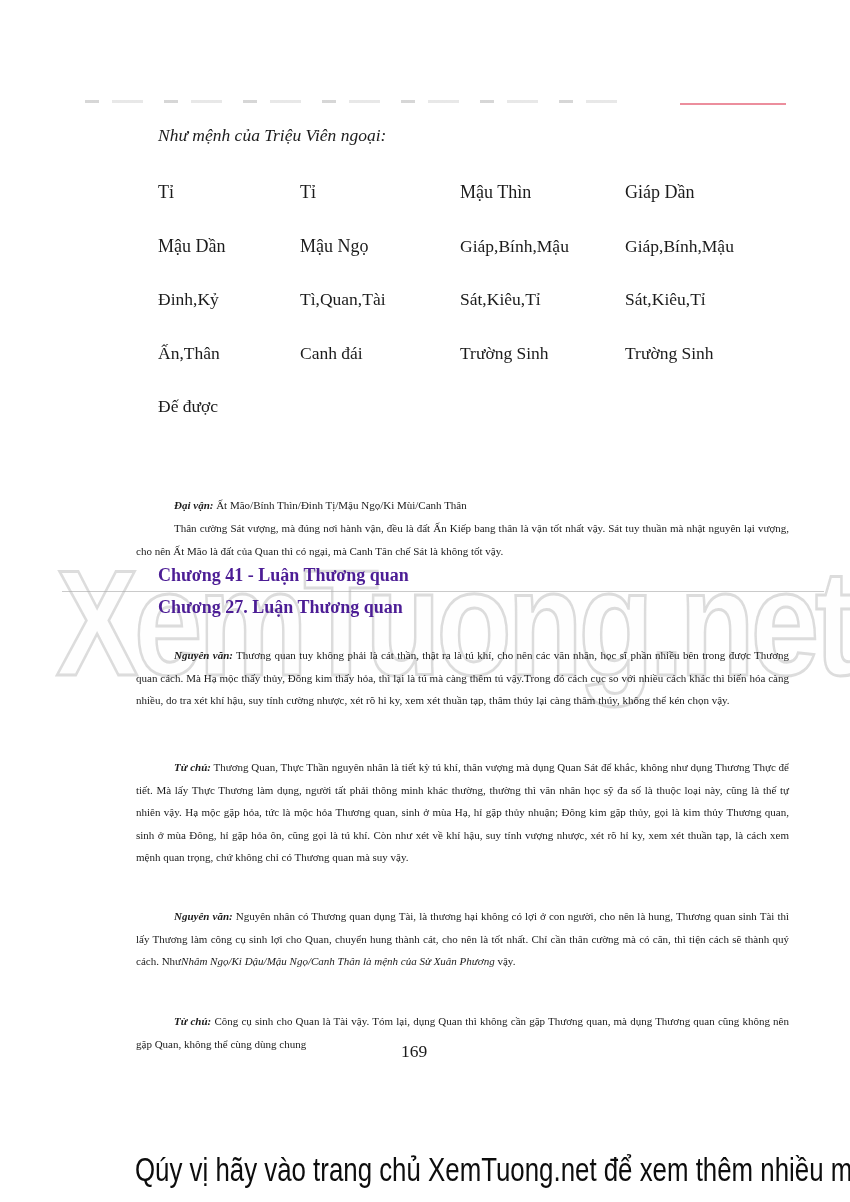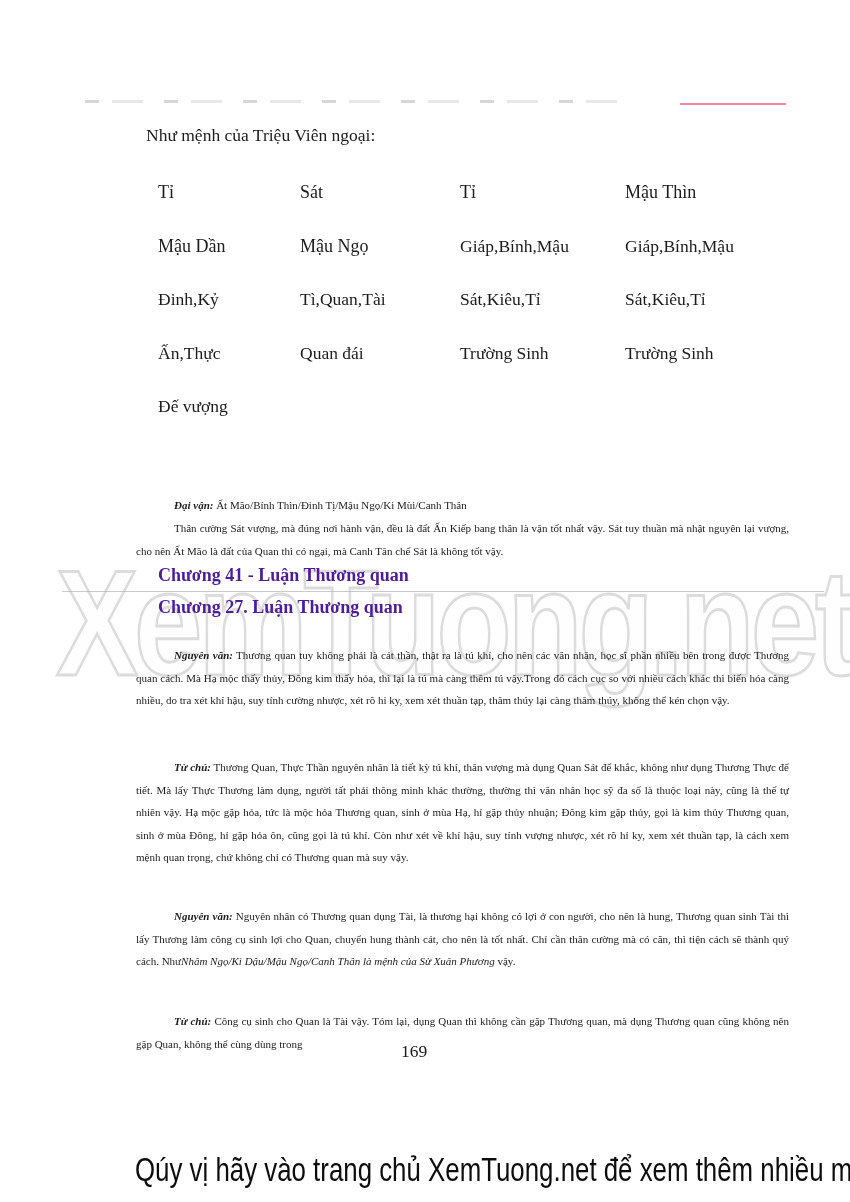--- a/index.html
+++ b/index.html
@@ -31,22 +31,22 @@
     letter-spacing:-5px;white-space:nowrap;
     color:rgba(252,252,252,.25);
     -webkit-text-stroke:3px rgba(186,186,186,.62);
     transform:scaleX(.82);transform-origin:left top;
     opacity:.8;pointer-events:none;
   }
   .content{position:relative;z-index:2;}
   
   .abs{position:absolute;}
   .intro{
-    left:108px;top:106px;width:652px;
-    font-size:17.5px;line-height:23px;text-indent:38px;
+    left:120px;top:106px;width:652px;
+    font-style:italic;font-size:17.5px;line-height:23px;text-indent:38px;
   }
   .bz-table{
     left:158px;top:182px;width:580px;
     display:grid;grid-template-columns:142px 160px 165px 113px;
     grid-auto-rows:53.5px;
     font-size:17.5px;
   }
   .bz-table .hdr,.bz-table .pillar{font-weight:normal;font-size:18px;}
   .para{
     left:120px;width:653px;margin:16px;
@@ -86,56 +86,56 @@
   <div class="artifact-redline"></div>
 
   <div class="watermark">XemTuong.net</div>
 
   <div class="content">
 
     <p class="abs intro">Như mệnh của Triệu Viên ngoại:</p>
 
     <div class="abs bz-table">
       <div class="hdr">Tỉ</div>
-      <div class="hdr">Sát</div>
       <div class="hdr">Tỉ</div>
 
       <div class="pillar">Mậu Thìn</div>
+      <div class="pillar">Giáp Dần</div>
       <div class="pillar">Mậu Dần</div>
       <div class="pillar">Mậu Ngọ</div>
 
       <div class="cell">Giáp,Bính,Mậu</div>
       <div class="cell">Giáp,Bính,Mậu</div>
       <div class="cell">Đinh,Kỷ</div>
 
       <div class="cell">Tì,Quan,Tài</div>
       <div class="cell">Sát,Kiêu,Tỉ</div>
       <div class="cell">Sát,Kiêu,Tỉ</div>
-      <div class="cell">Ấn,Thực</div>
+      <div class="cell">Ấn,Thân</div>
 
-      <div class="cell">Quan đái</div>
+      <div class="cell">Canh đái</div>
       <div class="cell">Trường Sinh</div>
       <div class="cell">Trường Sinh</div>
-      <div class="cell">Đế vượng</div>
+      <div class="cell">Đế được</div>
     </div>
 
     <p class="abs para" style="top:478px;"><span class="lead">Đại vận:</span><span> Ất Mão/Bính Thìn/Đinh Tị/Mậu Ngọ/Ki Mùi/Canh Thân</span></p>
 
     <p class="abs para" style="top:501px;">Thân cường Sát vượng, mà đúng nơi hành vận, đều là đất Ấn Kiếp bang thân là vận tốt nhất vậy. Sát tuy thuần mà nhật nguyên lại vượng, cho nên Ất Mão là đất của Quan thì có ngại, mà Canh Tân chế Sát là không tốt vậy.</p>
 
     <h3 class="abs heading" style="top:565px;">Chương 41 - Luận Thương quan</h3>
     <div class="abs hrline"></div>
     <h3 class="abs heading" style="top:597px;">Chương 27. Luận Thương quan</h3>
 
     <p class="abs para" style="top:628px;"><span class="lead">Nguyên văn:</span><span> Thương quan tuy không phải là cát thần, thật ra là tú khí, cho nên các văn nhân, học sĩ phần nhiều bên trong được Thương quan cách. Mà Hạ mộc thấy thủy, Đông kim thấy hỏa, thì lại là tú mà càng thêm tú vậy.Trong đó cách cục so với nhiều cách khác thì biến hóa càng nhiều, do tra xét khí hậu, suy tính cường nhược, xét rõ hi ky, xem xét thuần tạp, thâm thúy lại càng thâm thúy, không thể kén chọn vậy.</span></p>
 
     <p class="abs para" style="top:740px;"><span class="lead">Từ chú:</span><span> Thương Quan, Thực Thần nguyên nhân là tiết kỳ tú khí, thân vượng mà dụng Quan Sát để khắc, không như dụng Thương Thực để tiết. Mà lấy Thực Thương làm dụng, người tất phải thông minh khác thường, thường thì văn nhân học sỹ đa số là thuộc loại này, cũng là thế tự nhiên vậy. Hạ mộc gặp hỏa, tức là mộc hỏa Thương quan, sinh ở mùa Hạ, hỉ gặp thủy nhuận; Đông kim gặp thủy, gọi là kim thủy Thương quan, sinh ở mùa Đông, hỉ gặp hỏa ôn, cũng gọi là tú khí. Còn như xét về khí hậu, suy tính vượng nhược, xét rõ hỉ ky, xem xét thuần tạp, là cách xem mệnh quan trọng, chứ không chỉ có Thương quan mà suy vậy.</span></p>
 
     <p class="abs para" style="top:889px;"><span class="lead">Nguyên văn:</span><span> Nguyên nhân có Thương quan dụng Tài, là thương hại không có lợi ở con người, cho nên là hung, Thương quan sinh Tài thì lấy Thương làm công cụ sinh lợi cho Quan, chuyển hung thành cát, cho nên là tốt nhất. Chỉ cần thân cường mà có căn, thì tiện cách sẽ thành quý cách. Như</span><span class="it">Nhâm Ngọ/Ki Dậu/Mậu Ngọ/Canh Thân là mệnh của Sử Xuân Phương</span><span> vậy.</span></p>
 
-    <p class="abs para" style="top:994px;"><span class="lead">Từ chú:</span><span> Công cụ sinh cho Quan là Tài vậy. Tóm lại, dụng Quan thì không cần gặp Thương quan, mà dụng Thương quan cũng không nên gặp Quan, không thể cùng dùng trong</span></p>
+    <p class="abs para" style="top:994px;"><span class="lead">Từ chú:</span><span> Công cụ sinh cho Quan là Tài vậy. Tóm lại, dụng Quan thì không cần gặp Thương quan, mà dụng Thương quan cũng không nên gặp Quan, không thể cùng dùng chung</span></p>
 
     <div class="abs pagenum">169</div>
 
     <div class="abs footer"><span class="squeeze">Qúy vị hãy vào trang chủ XemTuong.net để xem thêm nhiều mục hay khác</span></div>
 
   </div>
 </div>
 
 </body></html>

